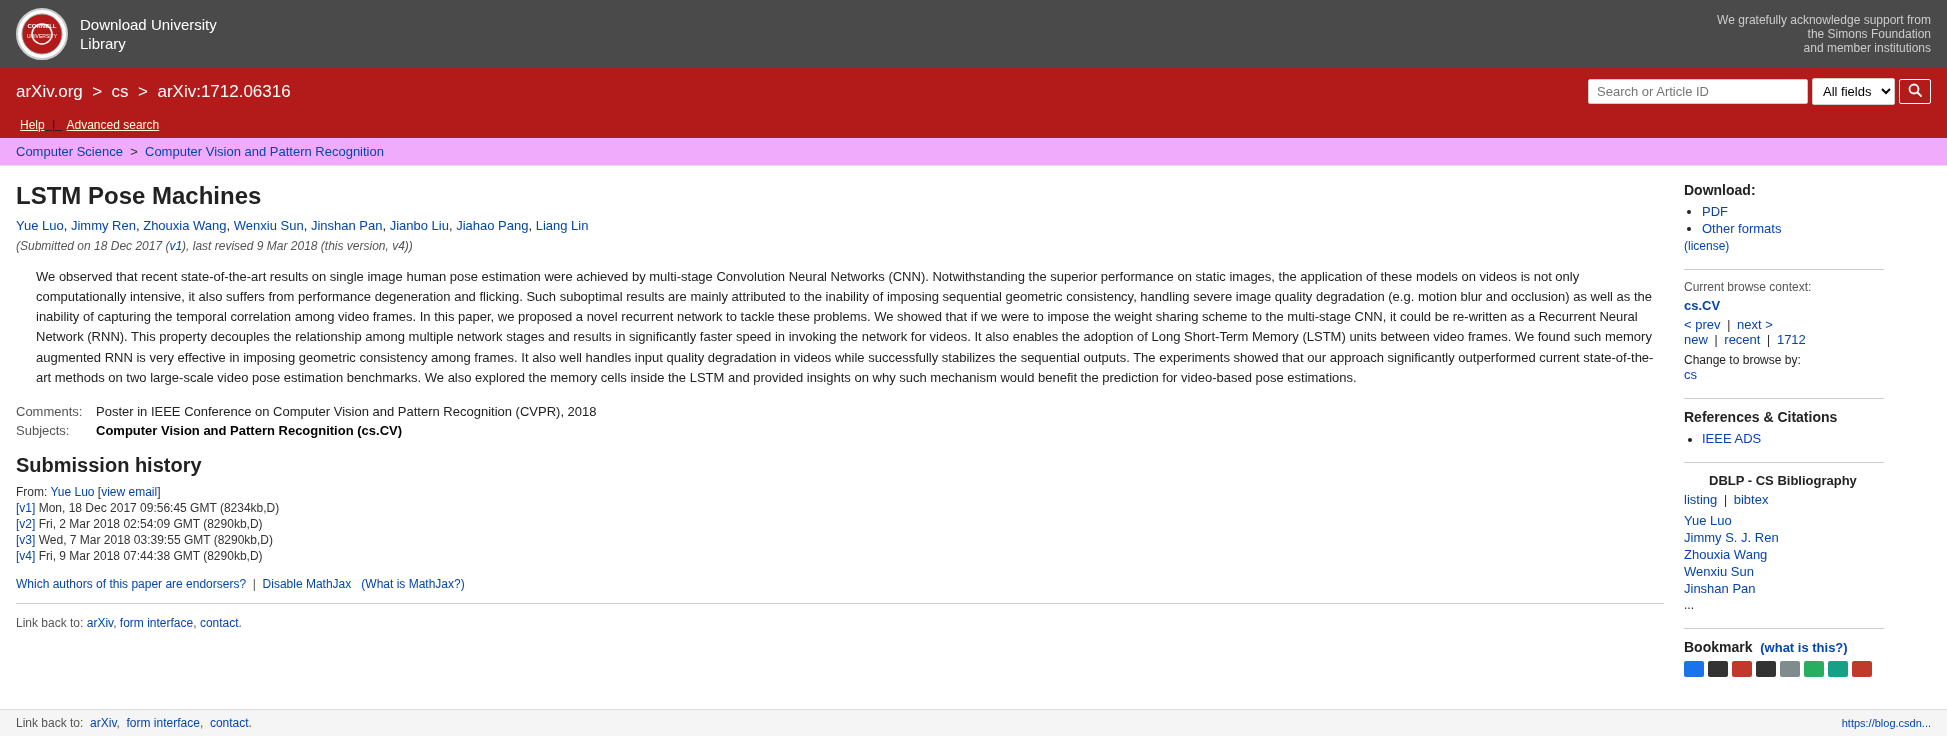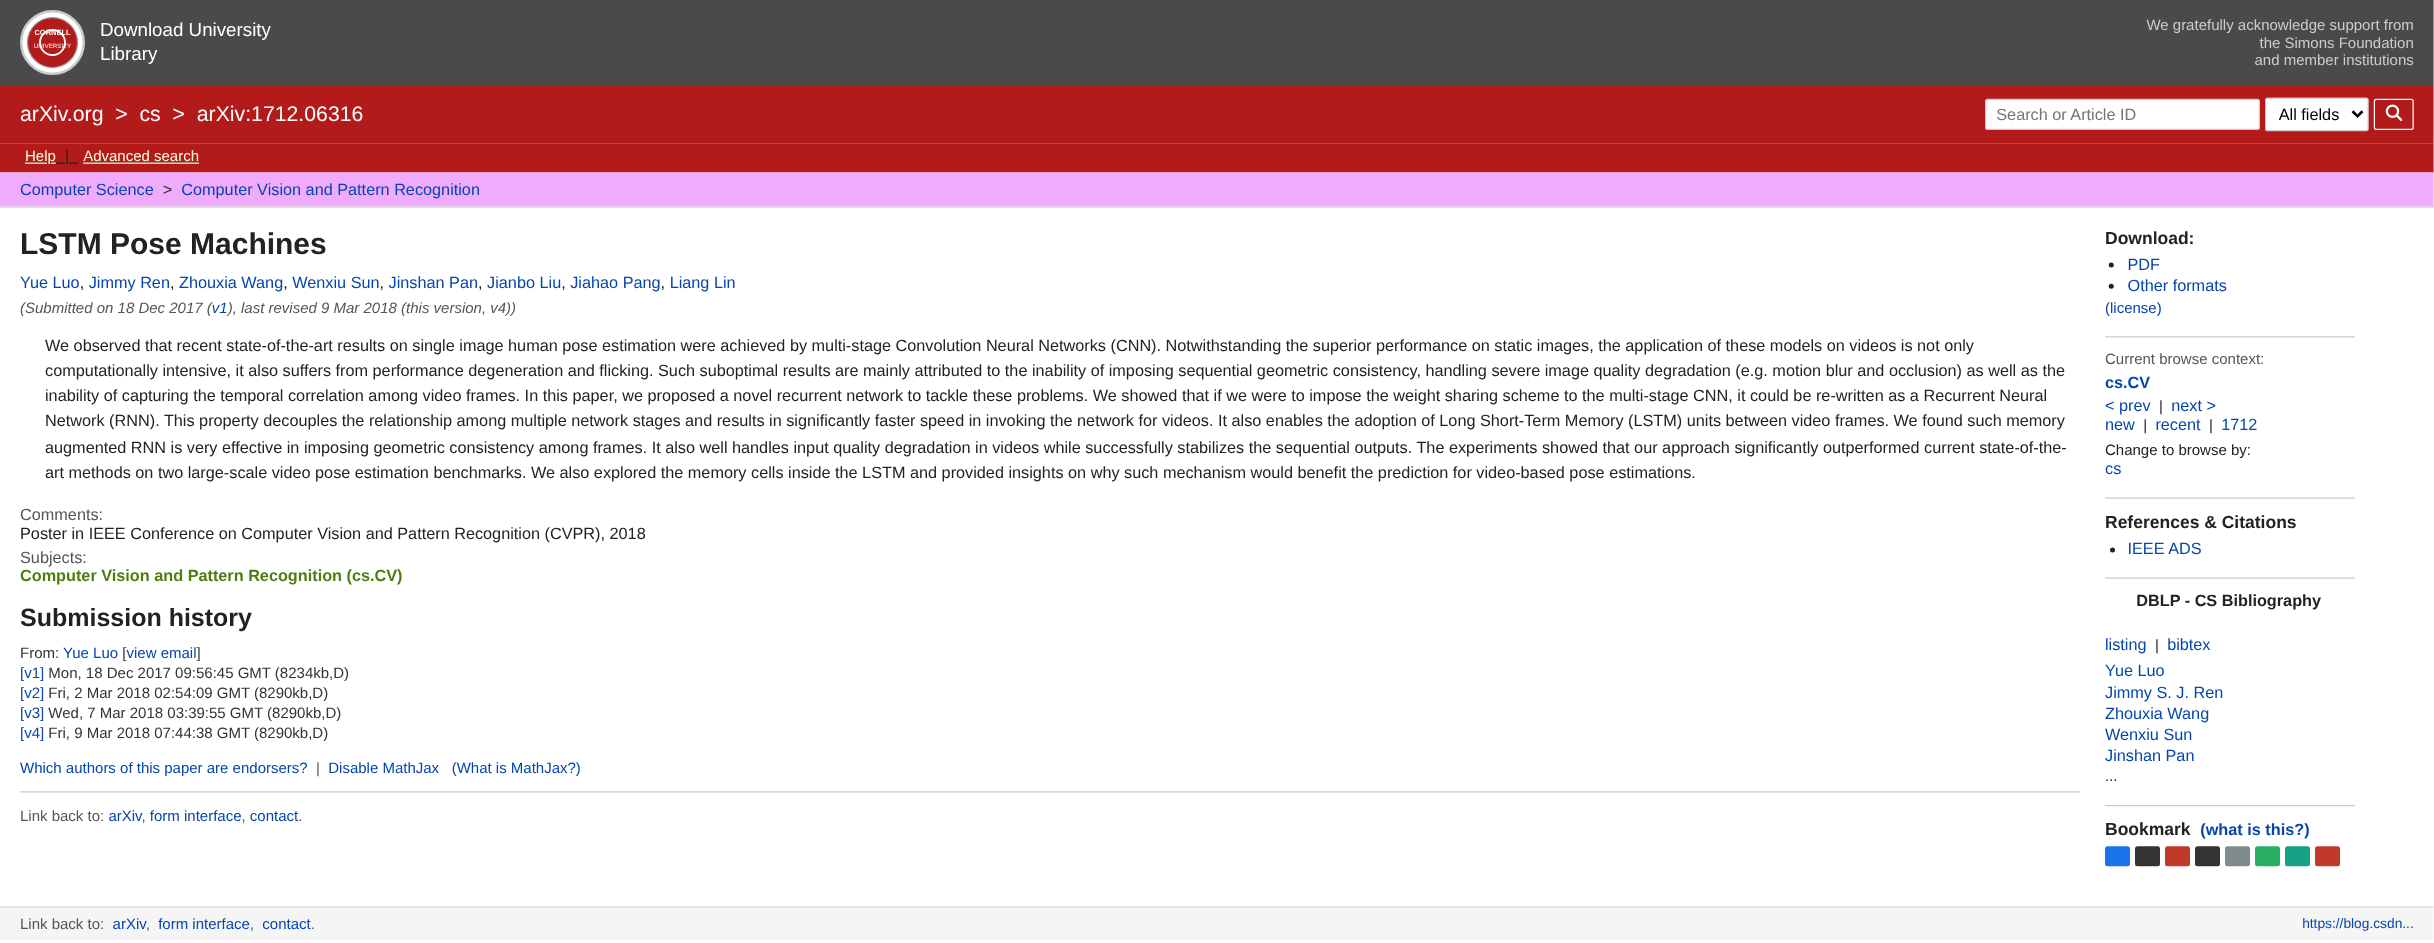--- a/index.html
+++ b/index.html
@@ -146,29 +146,28 @@
       padding-left: 20px;
     }
     .metadata-table {
       margin-bottom: 16px;
     }
     .metadata-row {
       display: flex;
       align-items: flex-start;
       margin-bottom: 4px;
       font-size: 13px;
-      flex-direction: column;
     }
     .metadata-label {
       color: #555;
       min-width: 80px;
       flex-shrink: 0;
     }
     .metadata-value { color: #222; }
-    .metadata-value a { color: #4d7c0f; text-decoration: none; }
+    .metadata-value a { color: #000000; text-decoration: none; }
 
     
     .section-title {
       font-size: 20px;
       font-weight: bold;
       margin-bottom: 8px;
       color: #222;
     }
     .history-item {
       font-size: 12px;
@@ -240,21 +239,21 @@
       margin: 10px 0;
     }
 
     .ref-citations { font-size: 12px; }
     .ref-citations a { color: #0645ad; text-decoration: none; }
 
     .dblp-title {
       font-size: 13px;
       font-weight: bold;
       color: #222;
-      margin-bottom: 20px;
+      margin-bottom: 4px;
       padding-left: 25px;
     }
     .dblp-links {
       font-size: 12px;
       margin-bottom: 6px;
     }
     .dblp-links a { color: #0645ad; text-decoration: none; }
     .dblp-authors { font-size: 12px; }
     .dblp-authors a { color: #0645ad; text-decoration: none; display: block; margin-bottom: 2px; }
 

